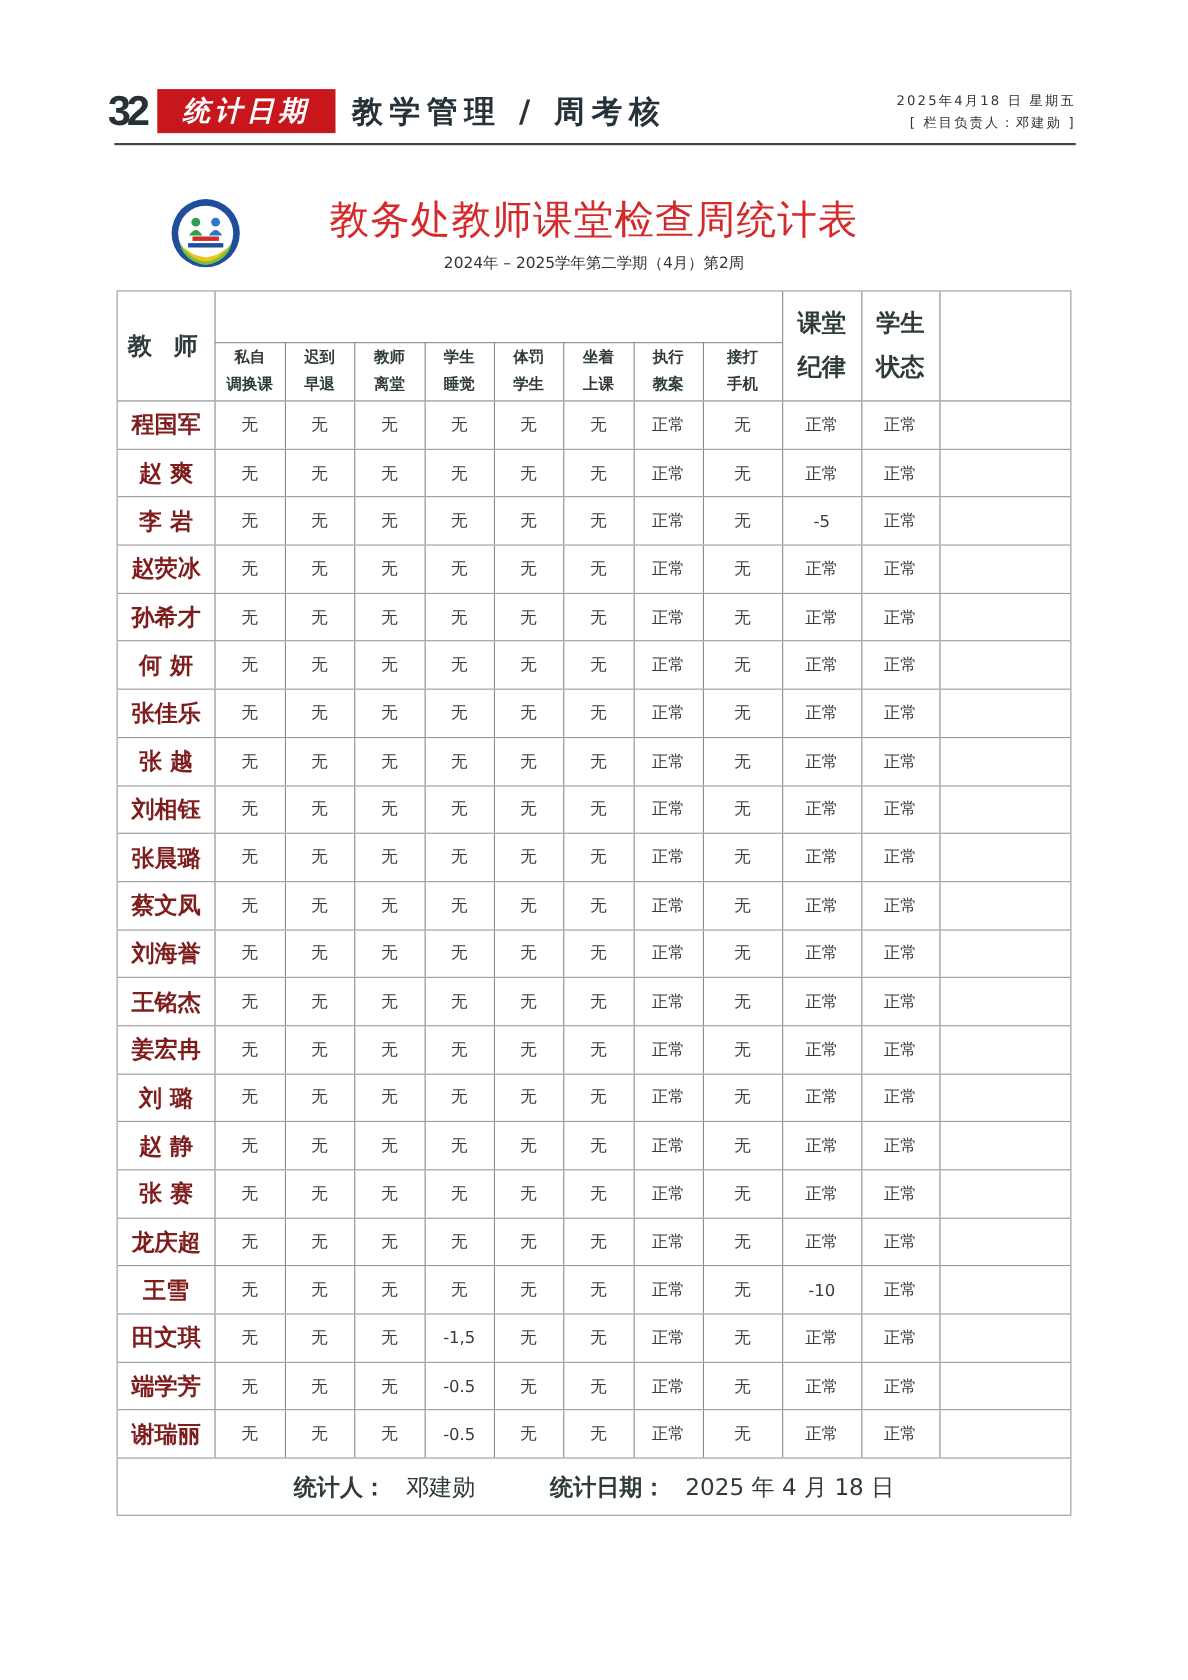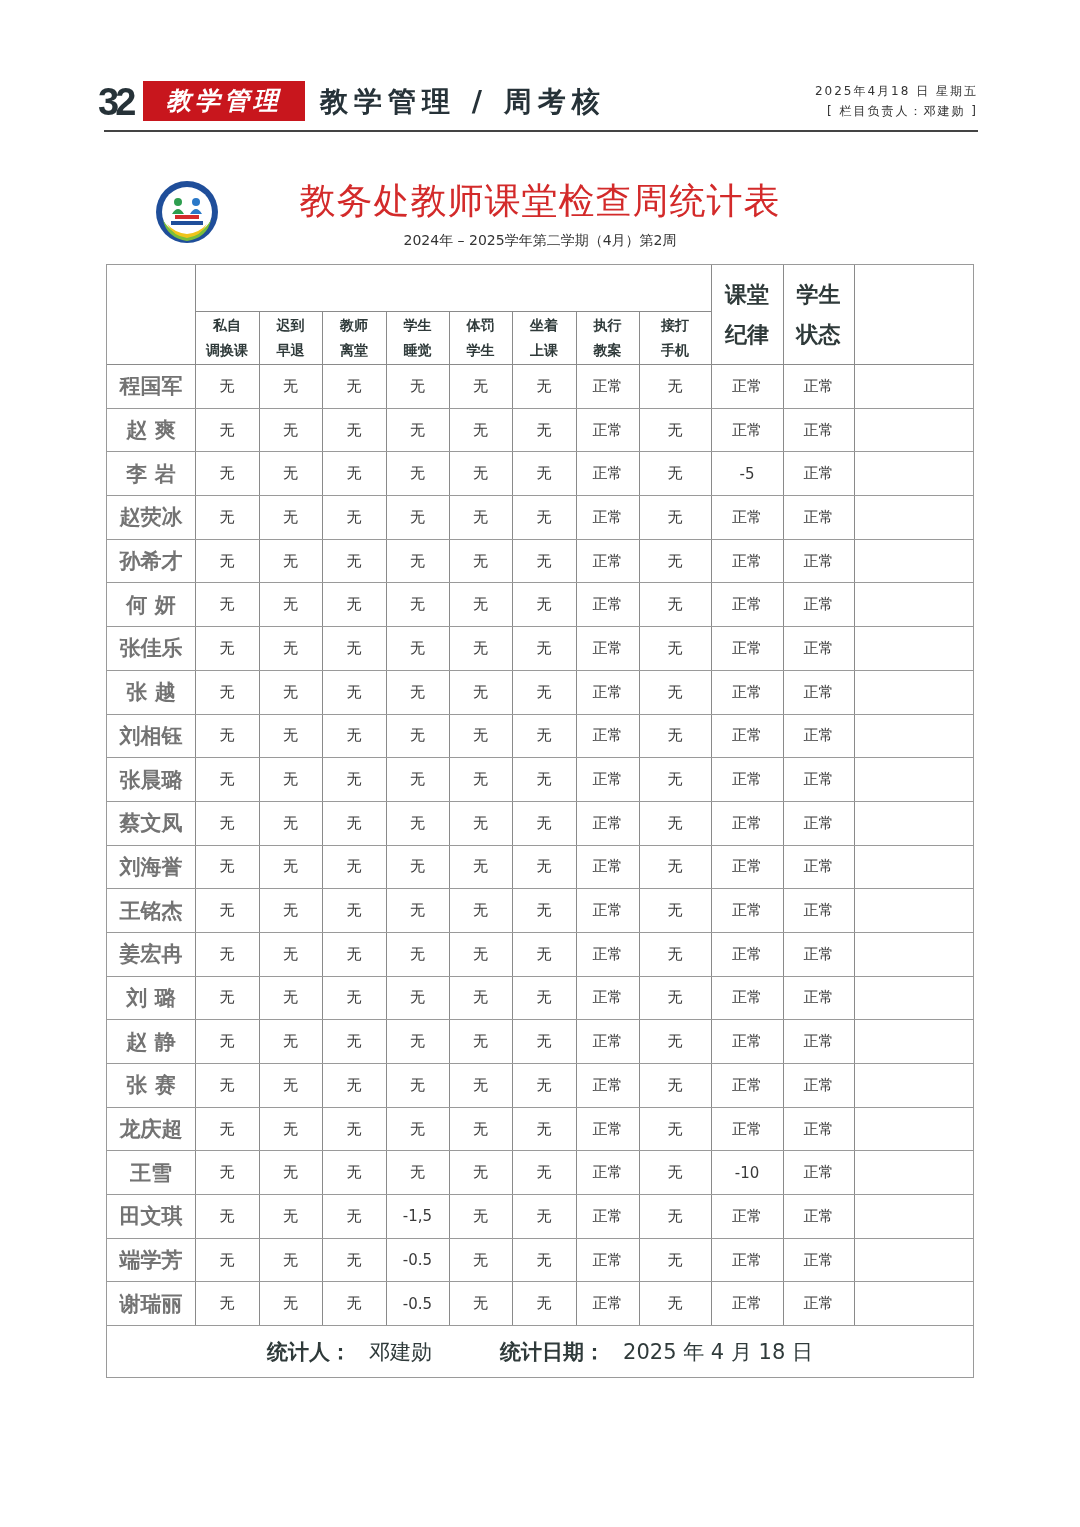--- a/index.html
+++ b/index.html
@@ -27,33 +27,33 @@
   .hline { position: absolute; height: 1px; background: #8a8a8a; }
 
   .h-teacher { left: 0; top: 0; width: 88px; height: 100px; font-size: 22px; letter-spacing: 6px; }
   .h-group { left: 88px; top: 0; width: 516px; height: 46px; font-size: 20px; letter-spacing: 1px; }
   .h-sub { top: 46px; height: 54px; font-size: 14px; line-height: 25px; flex-direction: column; }
   .h-big { top: 0; height: 100px; font-size: 22px; line-height: 40px; flex-direction: column; }
 
   .row { position: relative; height: 43.7px; border-bottom: 1px solid #9a9a9a; }
   .row:last-of-type { }
   .cell { position: absolute; top: 0; height: 100%; display: flex; align-items: center; justify-content: center; font-size: 15px; color: #3a3a3a; }
-  .cell.name { font-size: 21px; font-weight: bold; color: #737373; letter-spacing: 0px; }
+  .cell.name { font-size: 21px; font-weight: bold; color: #7f1d1d; letter-spacing: 0px; }
 
   .footer { position: relative; height: 51px; display: flex; align-items: center; justify-content: center; font-size: 21px; color: #2f3a3a; }
   .footer .lbl { font-weight: bold; }
   .footer .val { margin-left: 18px; margin-right: 68px; }
   .footer .val.last { margin-right: 0; }
 </style>
 </head>
 <body>
 
 <div class="masthead">
   <div class="page-num">32</div>
-  <div class="brand">教学管理</div>
+  <div class="brand">统计日期</div>
   <div class="section-title">教学管理 / 周考核</div>
   <div class="meta">
     <div>2025年4月18 日  星期五</div>
     <div>[ 栏目负责人：邓建勋 ]</div>
   </div>
 </div>
 <div class="rule"></div>
 
 <div class="logo">
   <svg width="68" height="64" viewBox="0 0 68 64">
@@ -68,20 +68,21 @@
     <rect x="22" y="35" width="24" height="4" fill="#d42b2b"></rect>
     <rect x="18" y="41" width="32" height="4" fill="#1f4e9a"></rect>
     <text x="34" y="12" font-size="5" fill="#ffffff" text-anchor="middle" font-family="DejaVu Sans, sans-serif">·  ·  ·  ·</text>
   </svg>
 </div>
 <div class="doc-title">教务处教师课堂检查周统计表</div>
 <div class="doc-sub">2024年 – 2025学年第二学期（4月）第2周</div>
 
 <div class="table">
   <div class="hdr">
+    <div class="hcell h-teacher">教 师</div>
     <div class="hline" style="left:88px; top:46px; width:516px;"></div>
     <div id="subcols">
         <div class="hcell h-sub" style="left: 88px; width: 64px;">
           <span>私自</span>
           <span>调换课</span>
         </div>
         <div class="hcell h-sub" style="left: 152px; width: 63px;">
           <span>迟到</span>
           <span>早退</span>
         </div>

